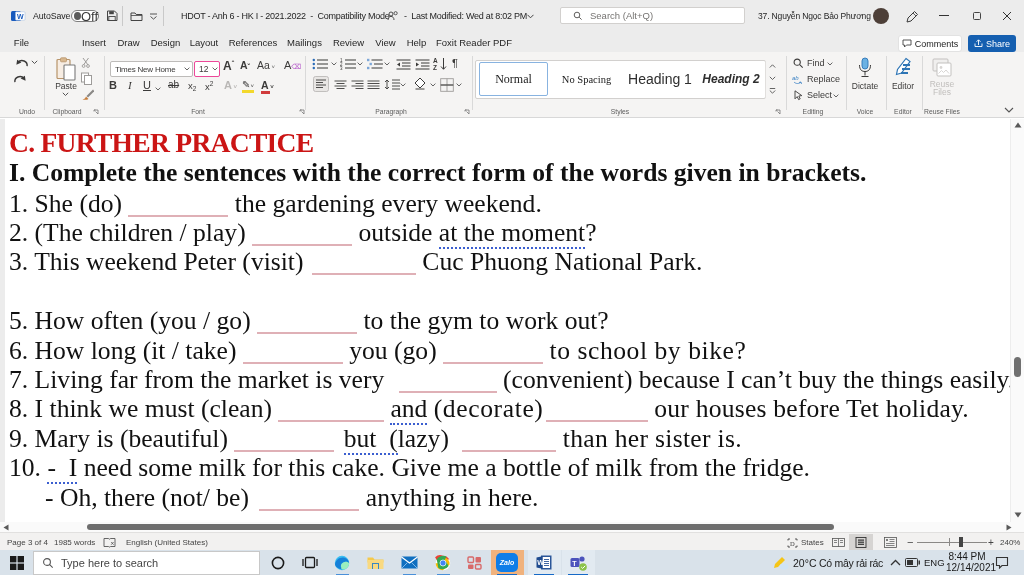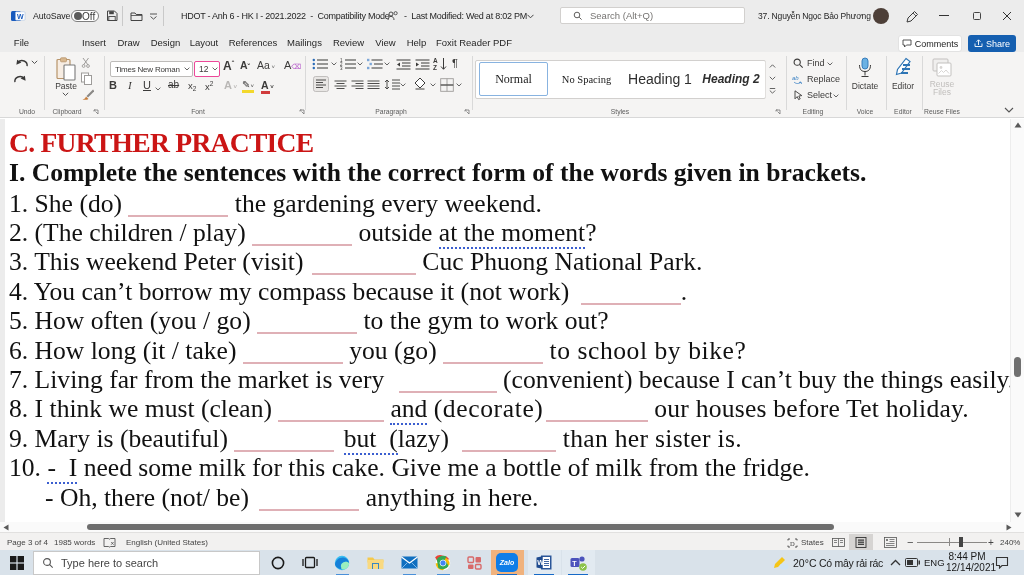--- a/index.html
+++ b/index.html
@@ -37,21 +37,21 @@
 <body>
 <div class="titlebar">
   <svg style="position:absolute; left:11px; top:11px; height:10px;" width="15" height="10" viewBox="0 0 15 10">
     <rect x="0" y="0" width="10" height="10" rx="1.5" fill="#185abd"></rect>
     <rect x="4.5" y="0.8" width="9.5" height="8.4" rx="0.8" fill="#fff" stroke="#9db8dd" stroke-width="0.5"></rect>
     <text x="9.3" y="7.6" font-size="7" fill="#185abd" text-anchor="middle" font-weight="bold" font-family="Liberation Sans">W</text>
   </svg>
   <div class="tb-item" style="left:33px; font-size:8.8px; letter-spacing:-0.1px; color:#252525;">AutoSave</div>
   <div class="tb-item" style="left:71px; top:10px; height:12px; width:28px; border:1px solid #7e7e7e; border-radius:6px; background:#fff;">
     <span style="display:inline-block; width:8px; height:8px; border-radius:50%; background:#5c5c5c; margin-left:2px;"></span>
-    <span style="font-size:10px; color:#3a3a3a; margin-left:0;">Off</span>
+    <span style="font-size:13px; color:#3a3a3a; margin-left:0;">Off</span>
   </div>
   <svg style="position:absolute; left:106px; top:10px;" width="12" height="12" viewBox="0 0 12 12">
     <path d="M1.5 1 h7 l2.5 2.5 v7 h-9.5 z" fill="none" stroke="#444" stroke-width="1"></path>
     <rect x="3.2" y="1.2" width="4.6" height="3" fill="#444"></rect>
     <rect x="2.8" y="6.5" width="6.4" height="4" fill="none" stroke="#444" stroke-width="0.9"></rect>
   </svg>
   <div class="tb-item" style="left:122px; top:6px; height:20px; width:1px; background:#c9c9c9;"></div>
   <svg style="position:absolute; left:130px; top:10px;" width="13" height="12" viewBox="0 0 13 12">
     <path d="M1 3 l4 0 l1.2 1.5 l5.8 0 l0 6 l-11 0 z" fill="none" stroke="#444" stroke-width="1"></path>
     <path d="M1 5.5 l11 0" stroke="#444" stroke-width="0.8"></path>
@@ -152,21 +152,21 @@
     <path d="M1.5 11.5 c2-0.5 3-1.5 3.5-3 l2.5 2.5 c-1.5 1-3.5 1-6 0.5 z" fill="#c77f3e"></path>
     <path d="M5.5 8 l6.5-6.5 l1.5 1.5 l-6.5 6.5 z" fill="#8a8886"></path>
   </svg>
   <div class="rlabel" style="left:46px; width:42px;">Clipboard</div>
   <svg style="position:absolute; left:93px; top:57px;" width="7" height="7" viewBox="0 0 7 7">
       <path d="M1 1 h4 v4 M5 5 l-2.5-2.5 M1 1 v1.5 M1 1 h1.5" fill="none" stroke="#777" stroke-width="0.8"></path>
     </svg>
   <div class="rsep" style="left:104px;"></div>
 
   <div style="position:absolute; left:110px; top:9px; width:83px; height:16px; background:#fff; border:1px solid #bdbbb9; border-radius:2px; font-size:8.5px; color:#3b3a39; display:flex; align-items:center;">
-    <span style="margin-left:4px; font-size:8px; letter-spacing:-0.2px;">Times New Roman</span>
+    <span style="margin-left:4px; font-size:8px; letter-spacing:-0.2px;">Times New Home</span>
   </div>
   <svg style="position:absolute; left:184px; top:15px;" width="6" height="4" viewBox="0 0 6 4">
       <path d="M0.6 0.6 l2.4 2.4 l2.4-2.4" fill="none" stroke="#555" stroke-width="0.9"></path>
     </svg>
   <div style="position:absolute; left:194px; top:9px; width:26px; height:16px; background:#fff; border:1px solid #ec4899; border-radius:2px; font-size:8.5px; color:#3b3a39; display:flex; align-items:center;">
       <span style="margin-left:4px;">12</span>
     </div>
   <svg style="position:absolute; left:212px; top:15px;" width="6" height="4" viewBox="0 0 6 4">
       <path d="M0.6 0.6 l2.4 2.4 l2.4-2.4" fill="none" stroke="#555" stroke-width="0.9"></path>
     </svg>
@@ -349,21 +349,20 @@
       <path d="M1 1 l4 4 l4-4" fill="none" stroke="#555" stroke-width="1.1"></path>
     </svg>
 </div>
 <div class="docarea">
   <div class="page" id="page">
     <div class="doc-line" style="top:9.2px; font-size:27.6px; line-height:29.4px; font-weight:bold; color:#cb1515; letter-spacing:-0.75px;">C. FURTHER PRACTICE</div>
     <div class="doc-line" style="top:39.1px; font-weight:bold;">I. Complete the sentences with the correct form of the words given in brackets.</div>
     <div class="doc-line" style="top:69.6px;">1. She (do) <span class="bl" style="width:100px"></span> the gardening every weekend.</div>
     <div class="doc-line" style="top:99px;">2. (The children / play) <span class="bl" style="width:100px"></span> outside <span class="gr">at the moment</span>?</div>
     <div class="doc-line" style="top:128.4px;">3. This weekend Peter (visit) <span class="bl" style="width:104px; margin-left:2px"></span> Cuc Phuong National Park.</div>
-    <div class="doc-line" style="top:157.8px;">4. You can’t borrow my compass because it (not work) <span class="bl" style="width:100px; margin-left:5px"></span>.</div>
     <div class="doc-line" style="top:187.2px;">5. How often (you / go) <span class="bl" style="width:100px"></span> to the gym to work out?</div>
     <div class="doc-line" style="top:216.6px;">6. How long (it / take) <span class="bl" style="width:100px"></span> you (go) <span class="bl" style="width:100px"></span> <span style="letter-spacing:0.55px">to school by bike?</span></div>
     <div class="doc-line" style="top:246px;">7. Living far from the market is very <span class="bl" style="width:98px; margin-left:8px"></span> <span>(convenient) because I can’t buy the things easily.</span></div>
     <div class="doc-line" style="top:275.4px;">8. I think we must (clean) <span class="bl" style="width:106px"></span><span class="gr" style="margin-left:6px">and</span> <span style="letter-spacing:0.6px">(decorate)</span> <span class="bl" style="width:102px; margin-left:-4px"></span> <span style="letter-spacing:0.22px">our houses before Tet holiday.</span></div>
     <div class="doc-line" style="top:304.8px;">9. Mary is (beautiful) <span class="bl" style="width:100px"></span> <span class="gr" style="margin-left:3px">but&nbsp; (</span>lazy) <span class="bl" style="width:94px; margin-left:7px"></span> <span style="letter-spacing:0.3px">than her sister is.</span></div>
     <div class="doc-line" style="top:334.2px;">10. <span class="gr">-&nbsp; I</span> need some milk for this cake. Give me a bottle of milk from the fridge.</div>
     <div class="doc-line" style="top:363.6px; left:40px;">- Oh, there (not/ be) <span class="bl" style="width:100px; margin-left:4px"></span> anything in here.</div>
   </div>
 </div>
 <div style="position:absolute; left:0; top:119px; width:5px; height:403px; background:#ececec;"></div>

